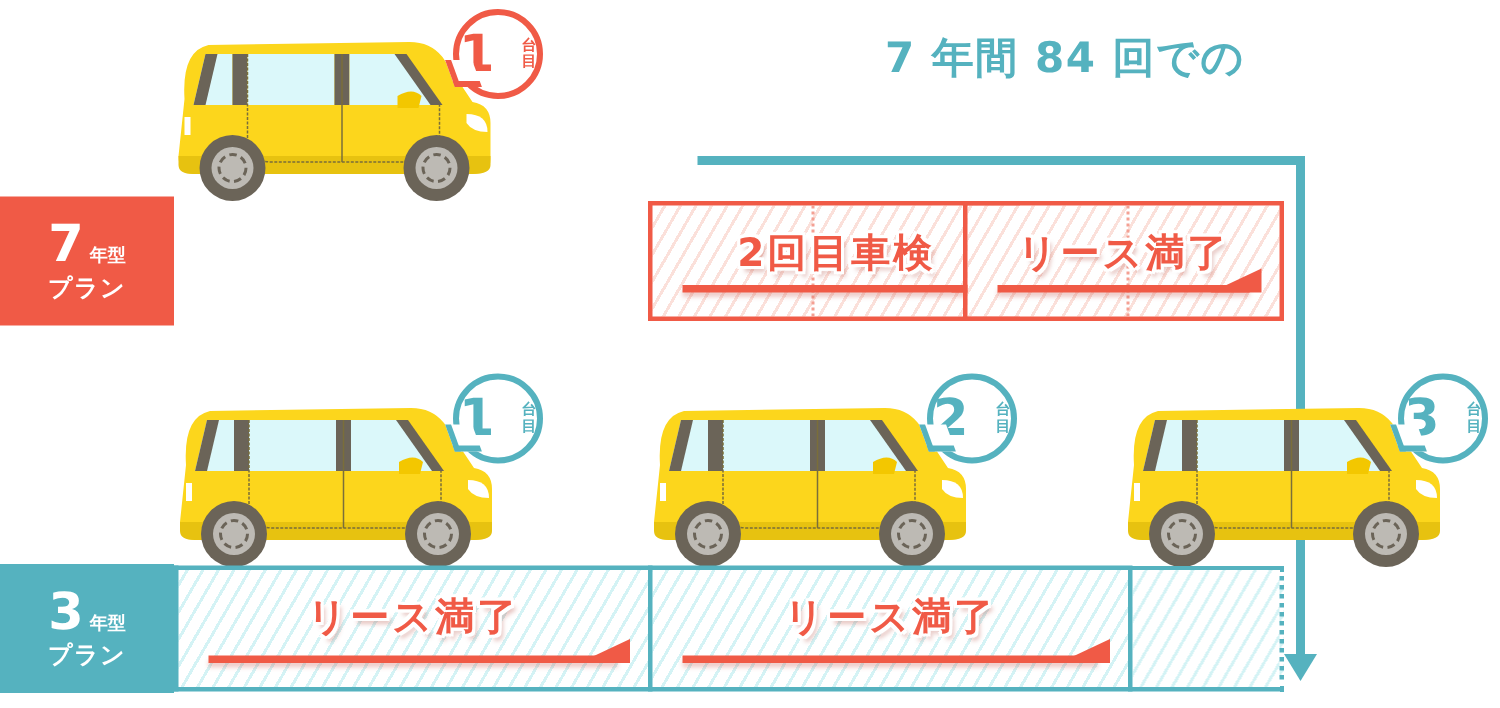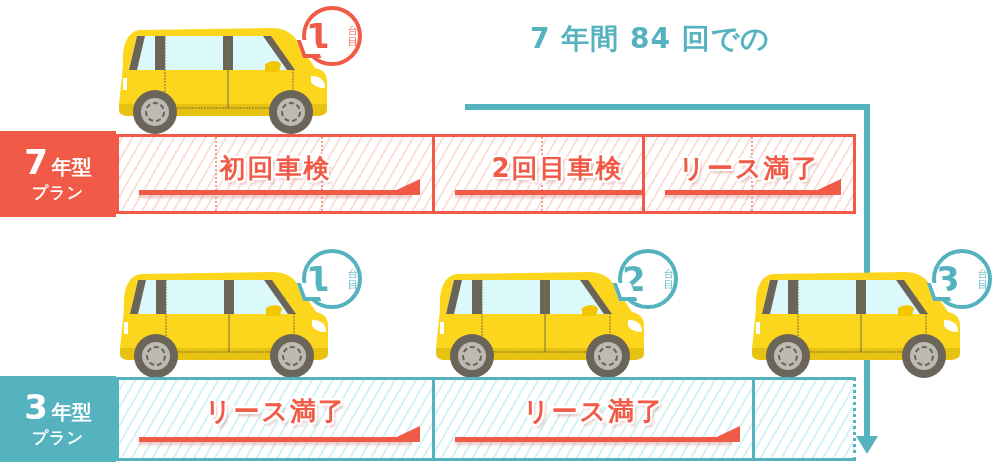--- a/index.html
+++ b/index.html
@@ -1,26 +1,26 @@
 <!DOCTYPE html>
 <html><head>
 <meta charset="utf-8">
 <style>
   html,body{margin:0;padding:0;background:#fff;}
   body{width:1000px;height:472px;position:relative;overflow:hidden;font-family:"DejaVu Sans",sans-serif;}
   .abs{position:absolute;}
-  .headline{left:470px;top:20px;width:360px;text-align:center;color:#55b2bf;font-weight:bold;font-size:28px;line-height:38px;letter-spacing:1px;}
+  .headline{left:470px;top:20px;width:360px;text-align:right;color:#55b2bf;font-weight:bold;font-size:28px;line-height:38px;letter-spacing:1px;}
   .bracket-h{left:465px;top:104px;width:405px;height:6px;background:#55b2bf;}
   .bracket-v{left:864px;top:104px;width:6px;height:335px;background:#55b2bf;}
   .bracket-arrow{left:856px;top:436px;width:0;height:0;border-left:11px solid transparent;border-right:11px solid transparent;border-top:18px solid #55b2bf;}
 
   .plan-label{width:116px;height:86px;color:#fff;font-weight:bold;display:flex;flex-direction:column;align-items:center;justify-content:center;}
   .plan-label .row1{display:flex;align-items:baseline;}
   .plan-label .num{font-size:34px;line-height:34px;margin-right:4px;}
-  .plan-label .kata{font-size:20px;}
+  .plan-label .kata{font-size:12px;}
   .plan-label .sub{font-size:16px;margin-top:2px;letter-spacing:1px;}
   .plan7 .plan-label{background:#f05a46;}
   .plan3 .plan-label{background:#55b2bf;}
 
   .bar{height:80px;}
   .seg{position:absolute;top:0;height:100%;box-sizing:border-box;}
   .plan7 .seg{border:3px solid #f05a46;border-right:none;
     background:repeating-linear-gradient(-60deg,#fff 0 7px,#fbe0da 7px 9px);}
   .plan7 .seg.last{border-right:3px solid #f05a46;}
   .plan3 .seg{border:3px solid #55b2bf;border-right:none;
@@ -29,21 +29,21 @@
   .seg-label{position:absolute;left:0;right:0;top:14px;text-align:center;color:#f05a46;font-weight:bold;font-size:26px;letter-spacing:2px;
     text-shadow:2px 0 0 #fff,-2px 0 0 #fff,0 2px 0 #fff,0 -2px 0 #fff,2px 2px 0 #fff,-2px -2px 0 #fff,2px -2px 0 #fff,-2px 2px 0 #fff,3px 4px 3px rgba(180,80,70,.35);}
   .seg-arrow{position:absolute;left:20px;right:20px;bottom:16px;height:5px;background:#f05a46;box-shadow:0 3px 3px rgba(200,90,80,.3);}
   .seg-arrow::after{content:"";position:absolute;right:-8px;top:-11px;border-left:34px solid transparent;border-bottom:16px solid #f05a46;}
   .dash{position:absolute;top:0;bottom:0;width:0;border-left:2px dotted #f4a093;}
 
   .bubble{width:60px;height:60px;border-radius:50%;box-sizing:border-box;background:#fff;display:flex;align-items:center;justify-content:center;}
   .bubble.red{border:4px solid #f05a46;color:#f05a46;}
   .bubble.teal{border:4px solid #55b2bf;color:#55b2bf;}
   .bubble .bn{font-size:34px;font-weight:bold;line-height:34px;}
-  .bubble .bu{font-size:10px;font-weight:normal;line-height:11px;width:11px;margin-left:18px;}
+  .bubble .bu{font-size:10px;font-weight:bold;line-height:11px;width:11px;margin-left:18px;}
   .bubble .tail{position:absolute;left:-6px;bottom:4px;width:14px;height:14px;background:#fff;border-left:4px solid;border-bottom:4px solid;transform:skewX(20deg);border-color:inherit;}
 </style>
 </head>
 <body>
 
 <svg width="0" height="0" style="position:absolute">
   <defs>
     <g id="car">
       <path d="M8 42 Q6 10 24 6 L158 4 Q172 4 180 14 L200 44 Q212 46 212 58 L212 82 Q212 92 200 92 L14 92 Q4 92 4 80 Z" fill="#fcd61c"></path>
       <path d="M4 80 L212 80 L212 86 Q212 92 200 92 L14 92 Q4 92 4 86 Z" fill="#e7c210"></path>
@@ -88,26 +88,20 @@
 
   <div class="abs plan-label" style="left:0;top:131px">
     <div class="row1">
       <span class="num">7</span>
       <span class="kata">年型</span>
     </div>
     <span class="sub">プラン</span>
   </div>
 
   <div class="abs bar" style="left:116px;top:134px;width:740px;">
-    <div class="seg" style="left:0;width:316px">
-      <span class="dash" style="left:96px"></span>
-      <span class="dash" style="left:202px"></span>
-      <div class="seg-label">初回車検</div>
-      <div class="seg-arrow"></div>
-    </div>
     <div class="seg" style="left:316px;width:248px">
       <span class="dash" style="left:106px"></span>
       <div class="seg-label">2回目車検</div>
       <div class="seg-arrow"></div>
     </div>
     <div class="seg last" style="left:526px;width:214px">
       <span class="dash" style="left:106px"></span>
       <div class="seg-label">リース満了</div>
       <div class="seg-arrow"></div>
     </div>

